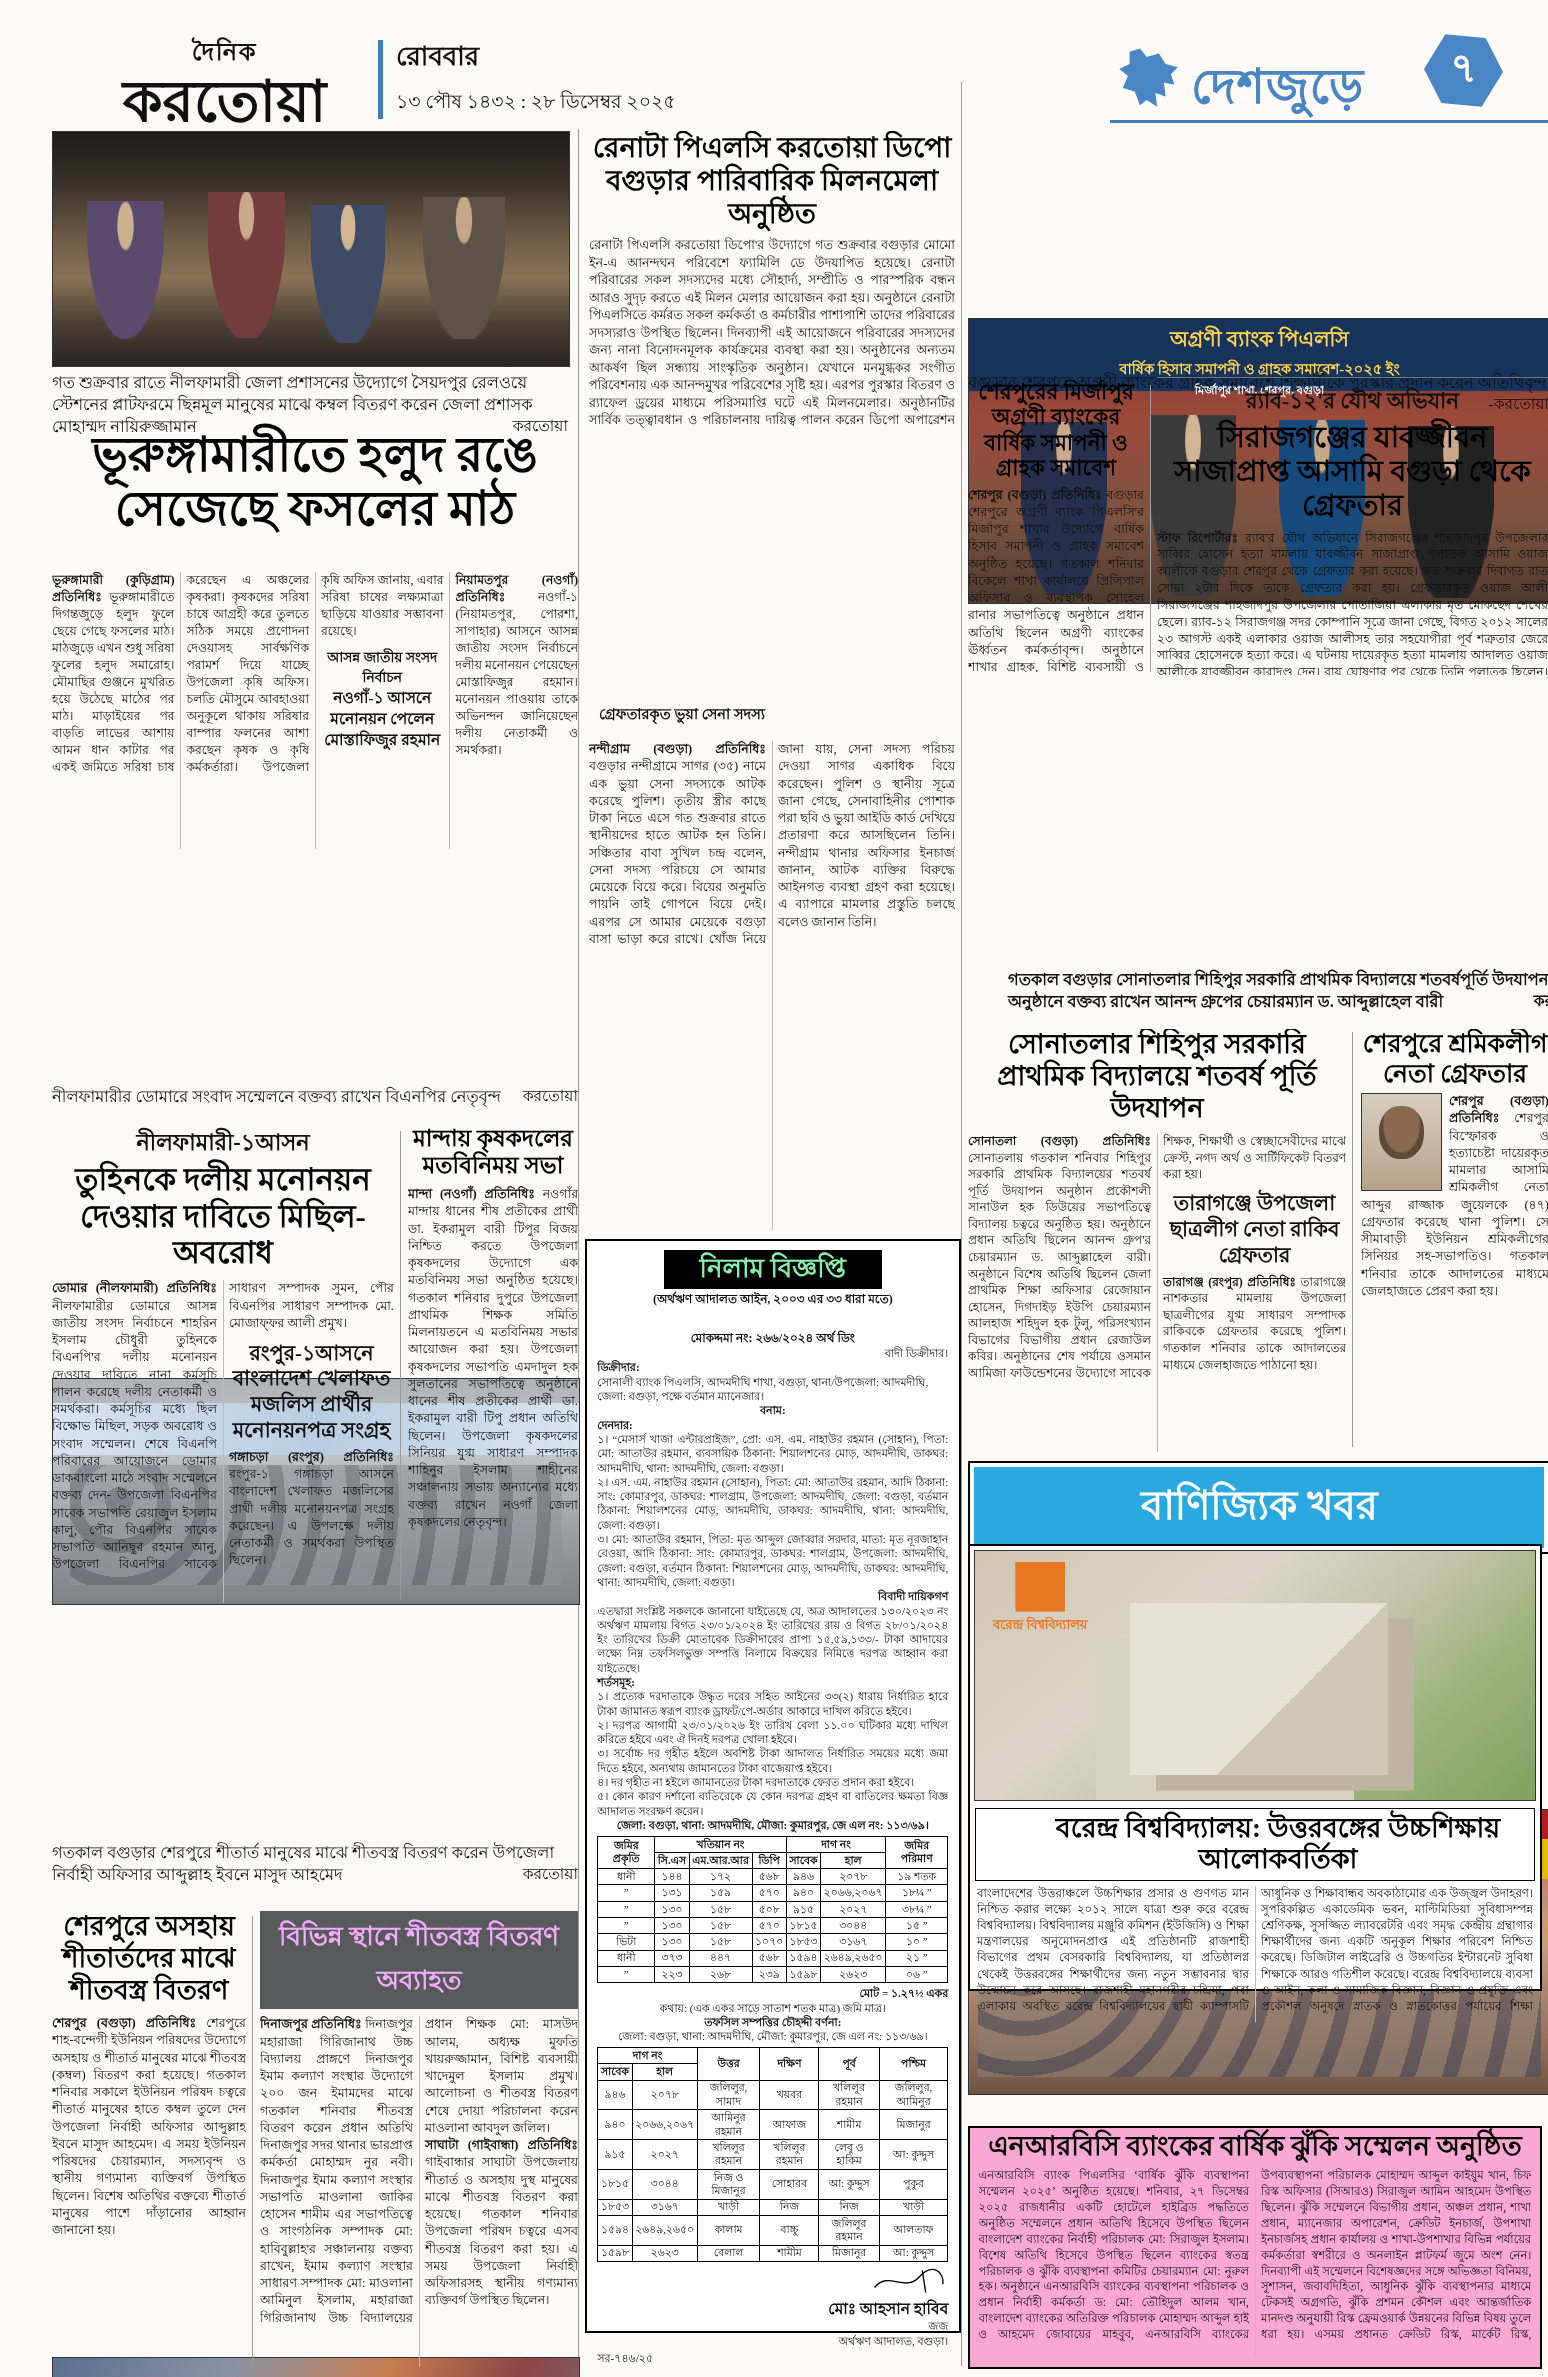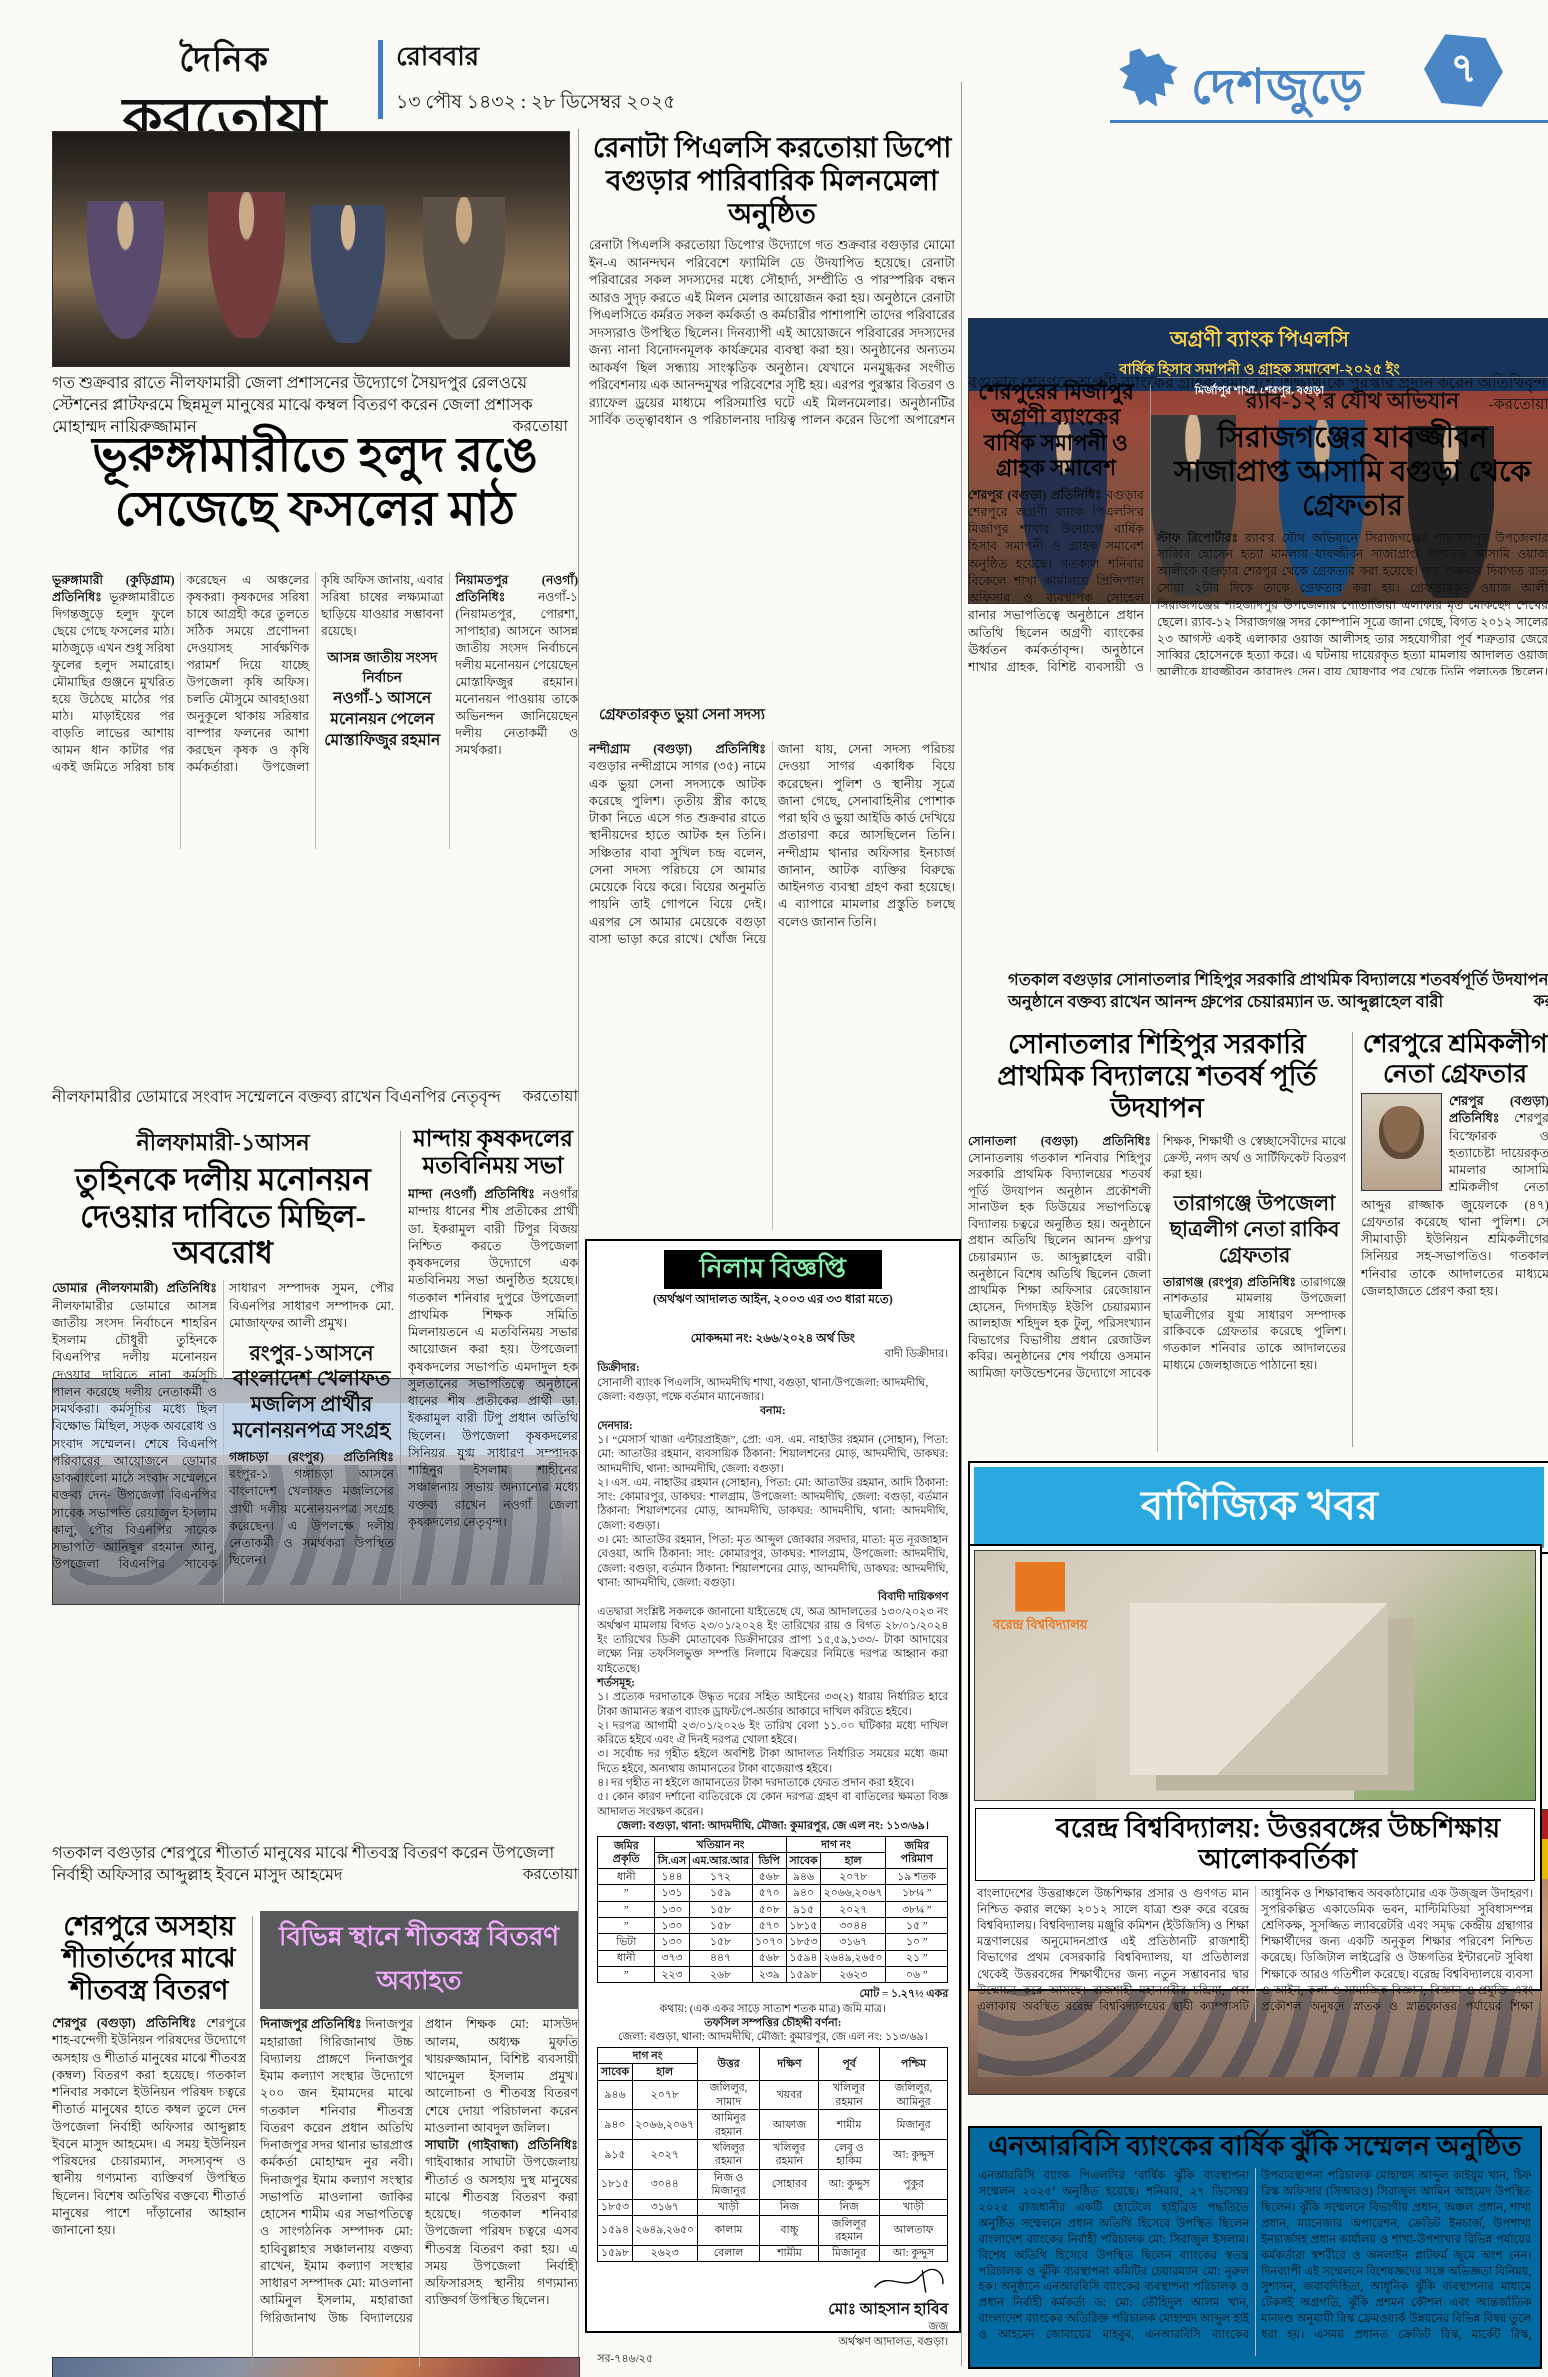--- a/index.html
+++ b/index.html
@@ -3,21 +3,21 @@
 <meta charset="utf-8">
 <style>
   html,body{margin:0;padding:0;background:#e8e6e0;}
   .page{position:relative;width:1548px;height:2377px;background:#fbfaf7;color:#111;
         font-family:"Liberation Serif","DejaVu Sans",serif;overflow:hidden;}
   .abs{position:absolute;}
   .vline{position:absolute;width:0.9px;background:#9a9a9a;}
   .hrline{position:absolute;height:0.9px;background:#777;}
   
   .masthead{width:297px;text-align:center;}
-  .masthead .tag{font-size:34px;font-weight:900;letter-spacing:1.7px;}
+  .masthead .tag{font-size:24px;font-weight:900;letter-spacing:1.7px;}
   .masthead .name{font-size:57px;font-weight:900;line-height:1.0;border-bottom:4.3px solid #000;padding-bottom:5.2px;}
   .daybox .day{font-size:26px;font-weight:bold;}
   .daybox .date{font-size:19px;margin-top:6.9px;}
   .bluebar{width:5.2px;height:79px;background:#3f7ec2;}
   .section-name{font-size:48px;font-weight:900;color:#4a86c6;letter-spacing:0.9px;}
   .hexa{width:79px;height:79px;background:#4a86c6;clip-path:polygon(27% 4%,78% 9%,100% 52%,73% 96%,22% 91%,0 48%);
         display:flex;align-items:center;justify-content:center;color:#fff;font-size:41px;font-weight:900;}
   .bluerule{position:absolute;height:3.4px;background:#3f7ec2;}
   
   .hl{font-weight:900;text-align:center;line-height:1.18;color:#000;}
@@ -460,21 +460,21 @@
       </div>
     </div>
     <div class="hl-box" style="margin:6.9px 5.2px 0 5.2px;">
       <div class="hl" style="font-size:27px;margin-left:46px;">বরেন্দ্র বিশ্ববিদ্যালয়: উত্তরবঙ্গের উচ্চশিক্ষায় আলোকবর্তিকা</div>
     </div>
     <div class="cols2 body-txt clip" style="margin:5.2px 6.9px;height:136px;font-size:11.7px;">
       <span>বাংলাদেশের উত্তরাঞ্চলে উচ্চশিক্ষার প্রসার ও গুণগত মান নিশ্চিত করার লক্ষ্যে ২০১২ সালে যাত্রা শুরু করে বরেন্দ্র বিশ্ববিদ্যালয়। বিশ্ববিদ্যালয় মঞ্জুরি কমিশন (ইউজিসি) ও শিক্ষা মন্ত্রণালয়ের অনুমোদনপ্রাপ্ত এই প্রতিষ্ঠানটি রাজশাহী বিভাগের প্রথম বেসরকারি বিশ্ববিদ্যালয়, যা প্রতিষ্ঠালগ্ন থেকেই উত্তরবঙ্গের শিক্ষার্থীদের জন্য নতুন সম্ভাবনার দ্বার উন্মোচন করে আসছে। রাজশাহী মহানগরীর চন্দ্রিমা, পবা এলাকায় অবস্থিত বরেন্দ্র বিশ্ববিদ্যালয়ের স্থায়ী ক্যাম্পাসটি আধুনিক ও শিক্ষাবান্ধব অবকাঠামোর এক উজ্জ্বল উদাহরণ। সুপরিকল্পিত একাডেমিক ভবন, মাল্টিমিডিয়া সুবিধাসম্পন্ন শ্রেণিকক্ষ, সুসজ্জিত ল্যাবরেটরি এবং সমৃদ্ধ কেন্দ্রীয় গ্রন্থাগার শিক্ষার্থীদের জন্য একটি অনুকূল শিক্ষার পরিবেশ নিশ্চিত করেছে। ডিজিটাল লাইব্রেরি ও উচ্চগতির ইন্টারনেট সুবিধা শিক্ষাকে আরও গতিশীল করেছে। বরেন্দ্র বিশ্ববিদ্যালয়ে ব্যবসা ও আইন, কলা ও সামাজিক বিজ্ঞান, বিজ্ঞান ও প্রযুক্তি এবং প্রকৌশল অনুষদে স্নাতক ও স্নাতকোত্তর পর্যায়ের শিক্ষা কার্যক্রম পরিচালিত হচ্ছে। বিবিএ, কম্পিউটার সায়েন্স অ্যান্ড ইঞ্জিনিয়ারিং (সিএসই), ইলেকট্রিক্যাল অ্যান্ড ইলেকট্রনিক ইঞ্জিনিয়ারিং (ইইই), নিউট্রিশন অ্যান্ড ফুড ইঞ্জিনিয়ারিং, ফার্মেসী, আইন, ইংরেজি, অর্থনীতি, রাষ্ট্রবিজ্ঞান, সমাজবিজ্ঞান, সাংবাদিকতা ও ইসলামের ইতিহাস বিভাগে শিক্ষার্থীরা আধুনিক ও যুগোপযোগী শিক্ষা গ্রহণের সুযোগ পাচ্ছে। শুধু পাঠ্য বই নির্ভর শিক্ষা নয়, বরেন্দ্র বিশ্ববিদ্যালয়ে ব্যবহারিক শিক্ষা, গবেষণা ও উদ্ভাবনকে বিশেষ গুরুত্ব দেওয়া হয়। খবর বিজ্ঞপ্তির।</span>
     </div>
   </div>
 
-  <div class="abs boxed" style="left:968px;top:2126px;width:570px;height:239px;background:#0369a1;">
+  <div class="abs boxed" style="left:968px;top:2126px;width:570px;height:239px;background:#f9a8d4;">
     <div class="hl" style="font-size:27px;margin-top:3.4px;">এনআরবিসি ব্যাংকের বার্ষিক ঝুঁকি সম্মেলন অনুষ্ঠিত</div>
     <div class="cols2 body-txt clip" style="margin:5.2px 8.6px;height:188px;font-size:11.5px;">
       <span>এনআরবিসি ব্যাংক পিএলসির ‘বার্ষিক ঝুঁকি ব্যবস্থাপনা সম্মেলন ২০২৫’ অনুষ্ঠিত হয়েছে। শনিবার, ২৭ ডিসেম্বর ২০২৫ রাজধানীর একটি হোটেলে হাইব্রিড পদ্ধতিতে অনুষ্ঠিত সম্মেলনে প্রধান অতিথি হিসেবে উপস্থিত ছিলেন বাংলাদেশ ব্যাংকের নির্বাহী পরিচালক মো: সিরাজুল ইসলাম। বিশেষ অতিথি হিসেবে উপস্থিত ছিলেন ব্যাংকের স্বতন্ত্র পরিচালক ও ঝুঁকি ব্যবস্থাপনা কমিটির চেয়ারম্যান মো: নুরুল হক। অনুষ্ঠানে এনআরবিসি ব্যাংকের ব্যবস্থাপনা পরিচালক ও প্রধান নির্বাহী কর্মকর্তা ড: মো: তৌহিদুল আলম খান, বাংলাদেশ ব্যাংকের অতিরিক্ত পরিচালক মোহাম্মদ আব্দুল হাই ও আহমেদ জোবায়ের মাহবুব, এনআরবিসি ব্যাংকের উপব্যবস্থাপনা পরিচালক মোহাম্মদ আব্দুল কাইয়ুম খান, চিফ রিস্ক অফিসার (সিআরও) সিরাজুল আমিন আহমেদ উপস্থিত ছিলেন। ঝুঁকি সম্মেলনে বিভাগীয় প্রধান, অঞ্চল প্রধান, শাখা প্রধান, ম্যানেজার অপারেশন, ক্রেডিট ইনচার্জ, উপশাখা ইনচার্জসহ প্রধান কার্যালয় ও শাখা-উপশাখার বিভিন্ন পর্যায়ের কর্মকর্তারা স্বশরীরে ও অনলাইন প্লাটফর্ম জুমে অংশ নেন। দিনব্যাপী এই সম্মেলনে বিশেষজ্ঞদের সঙ্গে অভিজ্ঞতা বিনিময়, সুশাসন, জবাবদিহিতা, আধুনিক ঝুঁকি ব্যবস্থাপনার মাধ্যমে টেকসই অগ্রগতি, ঝুঁকি প্রশমন কৌশল এবং আন্তর্জাতিক মানদণ্ড অনুযায়ী রিস্ক ফ্রেমওয়ার্ক উন্নয়নের বিভিন্ন বিষয় তুলে ধরা হয়। এসময় প্রধানত ক্রেডিট রিস্ক, মার্কেট রিস্ক, অপারেশনাল রিস্ক ও কমপ্লায়েন্স রিস্কের কার্যকর ব্যবস্থাপনা, ঝুঁকির পূর্বাভাস এবং প্রযুক্তিনির্ভর সেবা ও সাইবার সিকিউরিটির বিষয়গুলো পর্যালোচনা করা হয়। খবর বিজ্ঞপ্তির।</span>
     </div>
   </div>
 
 </div>
 
 
 </body></html>

